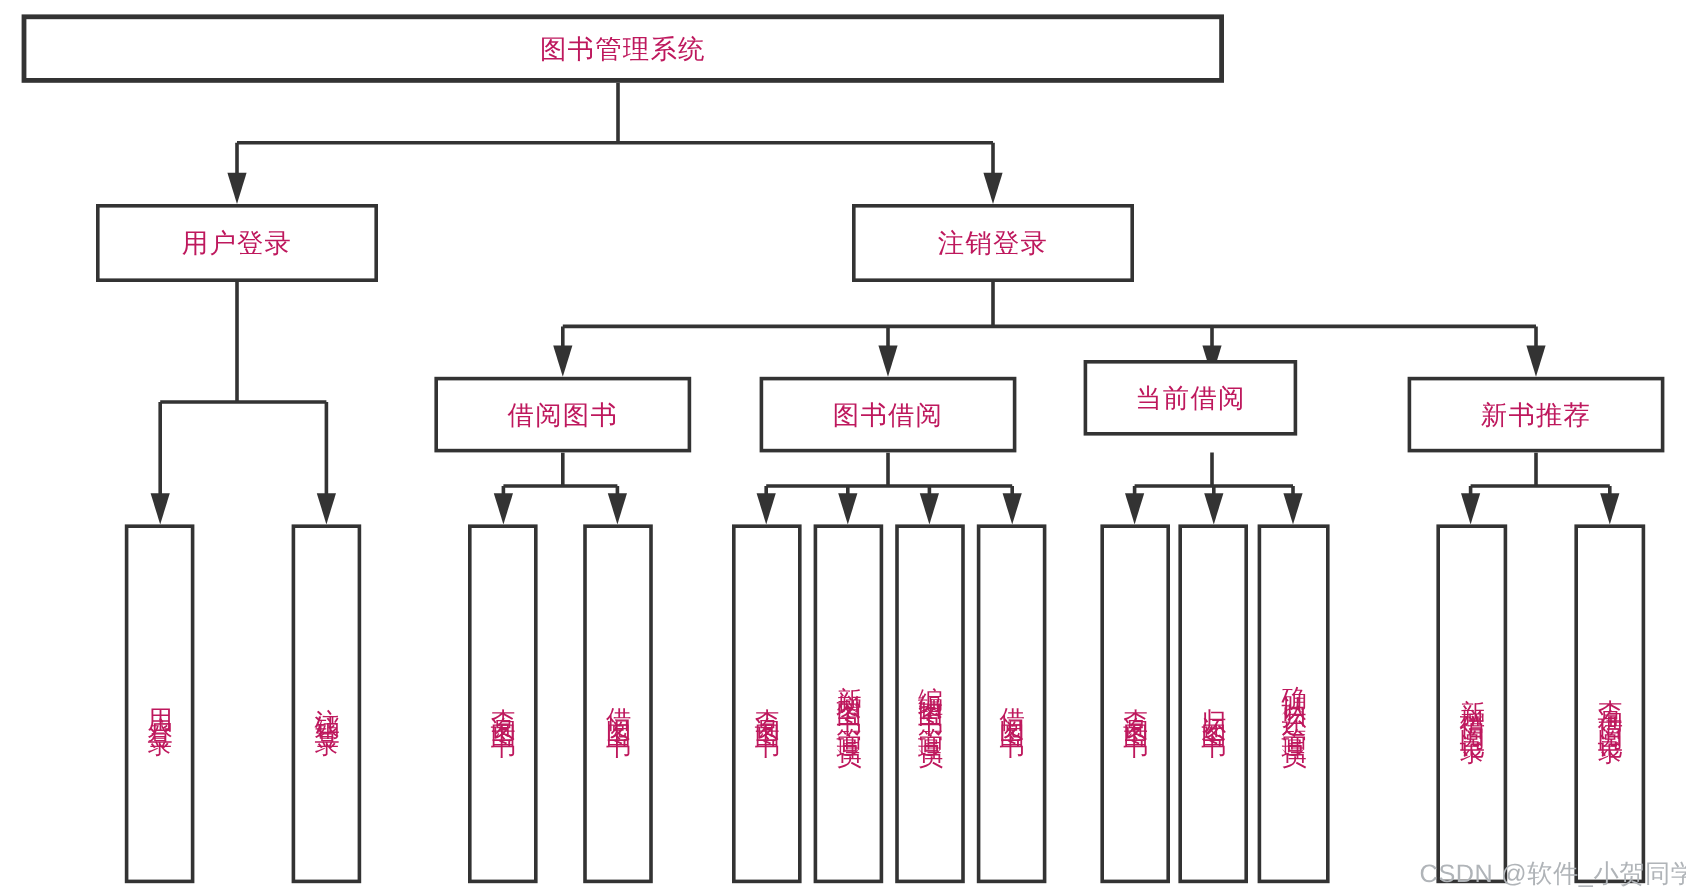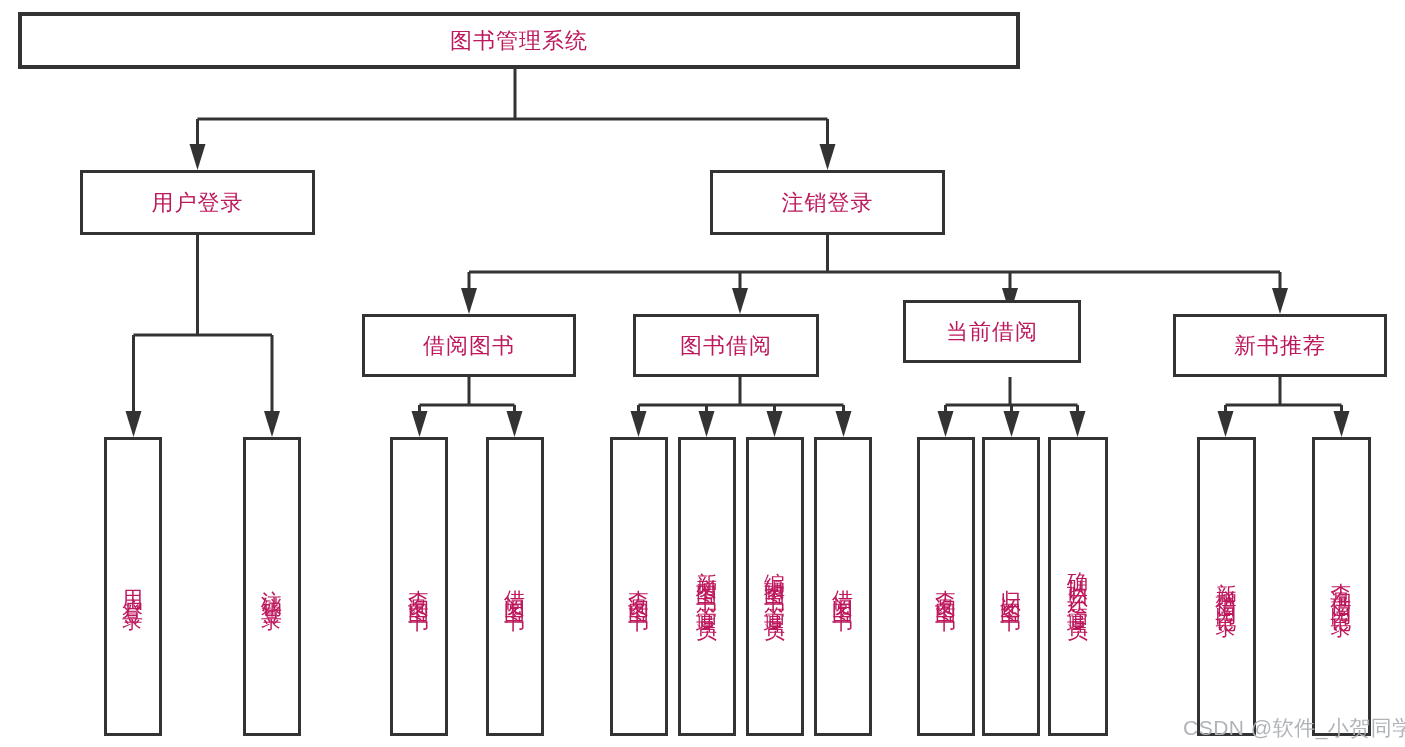--- a/index.html
+++ b/index.html
@@ -105,21 +105,21 @@
   <div class="node hnode" style="left:80px; top:170px; width:235px; height:65px;">
     <span>用户登录</span>
   </div>
   <div class="node hnode" style="left:710px; top:170px; width:235px; height:65px;">
     <span>注销登录</span>
   </div>
 
   <div class="node hnode" style="left:362px; top:314px; width:214px; height:63px;">
     <span>借阅图书</span>
   </div>
-  <div class="node hnode" style="left:633px; top:314px; width:186px; height:63px;font-family:Liberation Serif, serif;">
+  <div class="node hnode" style="left:633px; top:314px; width:214px; height:63px;font-family:Liberation Serif, serif;">
     <span>图书借阅</span>
   </div>
   <div class="node hnode" style="left:903px; top:300px; width:178px; height:63px;">
     <span>当前借阅</span>
   </div>
   <div class="node hnode" style="left:1173px; top:314px; width:214px; height:63px;">
     <span>新书推荐</span>
   </div>
 
   <div class="node vnode" style="left:104px; top:437px; width:58px; height:299px;">

